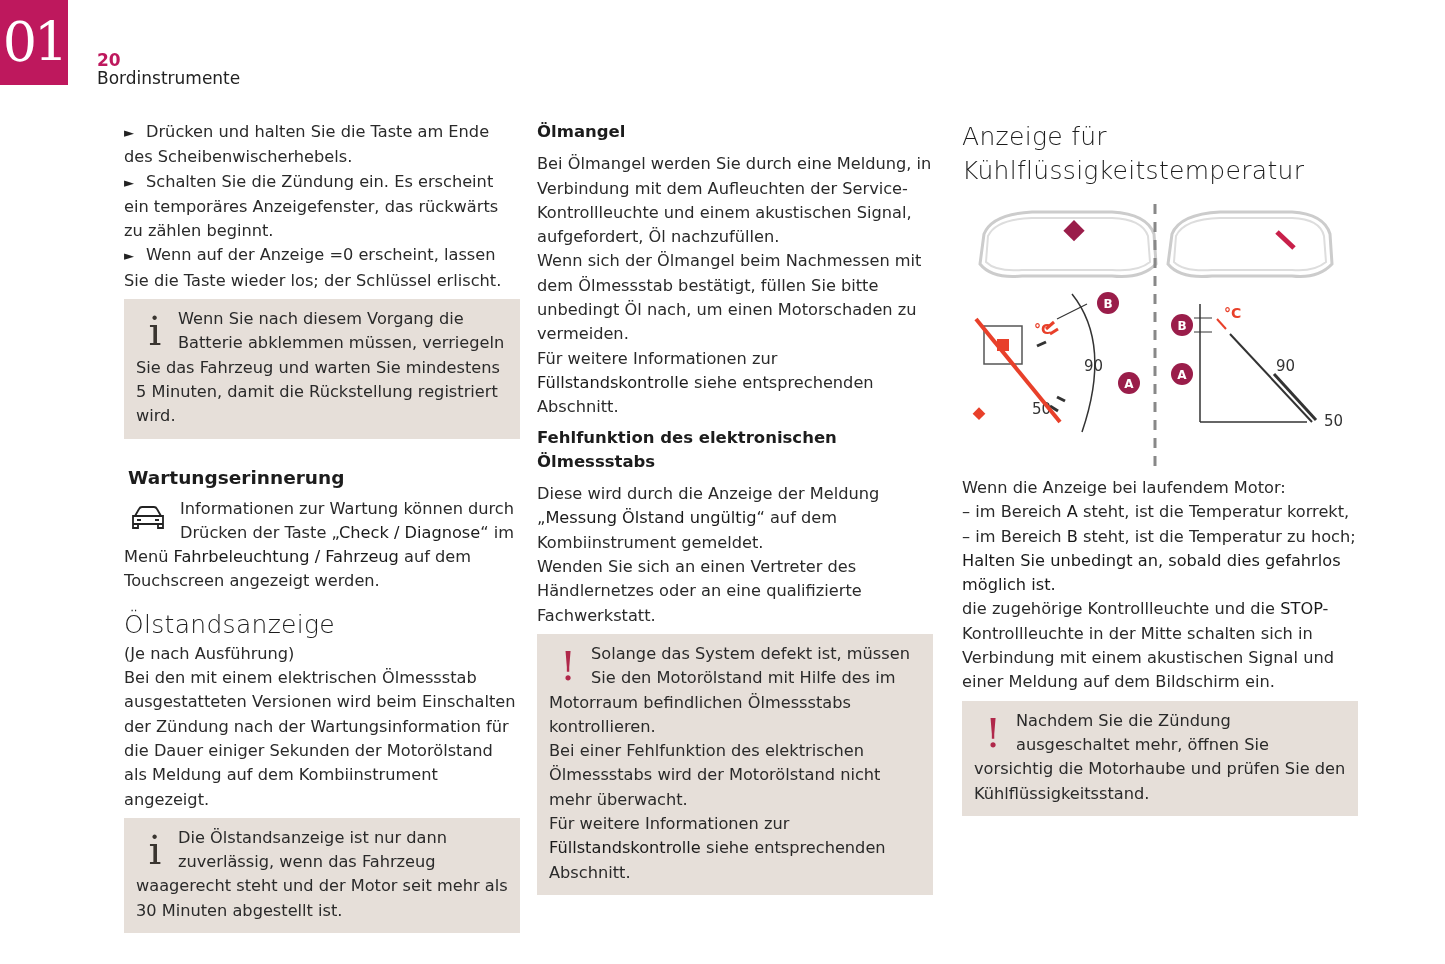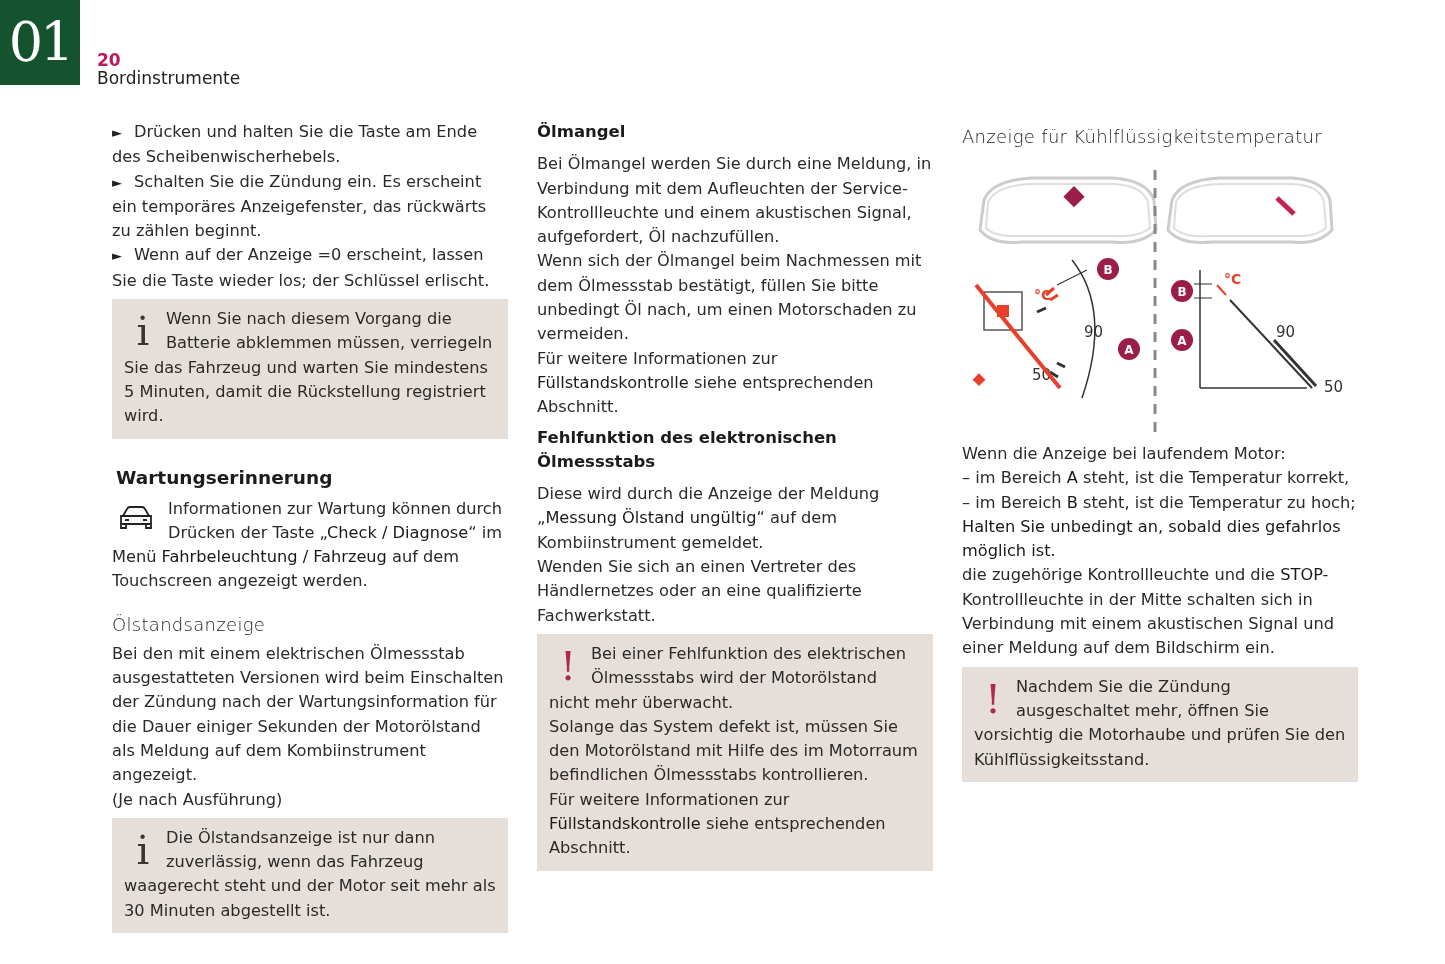--- a/index.html
+++ b/index.html
@@ -2,50 +2,50 @@
 <html><head>
 <meta charset="utf-8">
 <style>
   html, body { margin: 0; padding: 0; }
   body {
     width: 1445px; height: 964px; position: relative; overflow: hidden;
     background: #ffffff; color: #2a2a2a;
     font-family: "DejaVu Sans", sans-serif;
   }
   .chapter-box {
-    position: absolute; left: 0; top: 0; width: 80px; height: 85px;
-    background: #14532d; color: #ffffff;
+    position: absolute; left: 0; top: 0; width: 68px; height: 85px;
+    background: #be185d; color: #ffffff;
     font-family: "DejaVu Serif", serif; font-size: 54px; font-weight: 300;
     display: flex; align-items: center; justify-content: center; letter-spacing: -3px;
   }
   .page-num { position: absolute; left: 97px; top: 50px; font-size: 17px; font-weight: bold; color: #be185d; }
   .section-name { position: absolute; left: 97px; top: 68px; font-size: 17px; color: #222; }
 
   .col { position: absolute; top: 120px; font-size: 16.2px; line-height: 24.3px; color: #2a2a2a; }
-  .col1 { left: 112px; width: 396px; }
+  .col1 { left: 124px; width: 396px; }
   .col2 { left: 537px; width: 396px; }
   .col3 { left: 962px; width: 396px; }
 
   p { margin: 0; }
   b { font-weight: normal; color: #1a1a1a; }
   .arrow { font-size: 13px; margin-right: 12px; color: #222; }
 
   .note {
     background: #e6dfd9; padding: 8px 12px 10px 12px; position: relative;
   }
   .note .ico {
     float: left; width: 38px; height: 46px; margin-right: 4px; margin-top: 2px;
     font-family: "DejaVu Serif", serif; text-align: center;
   }
   .ico-info { font-size: 40px; line-height: 44px; color: #3a3530; font-weight: 300; }
   .ico-warn { font-size: 40px; line-height: 44px; color: #b0284a; font-weight: 300; font-family: "DejaVu Sans", sans-serif; }
 
   .h-sub { font-size: 18.5px; font-weight: bold; color: #1c1c1c; margin: 4px; }
   .h-small { font-size: 16.5px; font-weight: bold; color: #1c1c1c; margin: 0; }
-  .h-big { font-size: 18px; font-weight: 300; color: #1c1c1c; margin: 0; line-height: 34px; letter-spacing: 0.3px; }
+  .h-big { font-size: 25px; font-weight: 300; color: #1c1c1c; margin: 0; line-height: 34px; letter-spacing: 0.3px; }
 
   .car-ico { float: left; width: 48px; height: 40px; margin-right: 8px; display: flex; align-items: center; justify-content: center; }
 
   .diagram { width: 396px; height: 262px; position: relative; margin: 16px 0 10px 0; }
 </style>
 </head>
 <body>
 
 <div class="chapter-box">01</div>
 <div class="page-num">20</div>
@@ -64,43 +64,43 @@
   <p class="h-sub" style="margin-top:24px; line-height:30px;">Wartungserinnerung</p>
   <p>
     <span class="car-ico">
       <svg width="34" height="24" viewBox="0 0 34 24">
           <path d="M4 11 L8 4 Q9 2 11 2 L23 2 Q25 2 26 4 L30 11 M2 11 L32 11 L32 19 L2 19 Z M2 19 L2 23 L7 23 L7 19 M27 19 L27 23 L32 23 L32 19 M6 15 L10 15 M24 15 L28 15" fill="none" stroke="#222" stroke-width="1.8"></path>
         </svg>
     </span><span>Informationen zur Wartung können durch Drücken der Taste „</span><b>Check / Diagnose</b><span>“ im Menü </span><b>Fahrbeleuchtung / Fahrzeug</b><span> auf dem Touchscreen angezeigt werden.</span>
   </p>
 
   <p class="h-big" style="margin-top:14px;">Ölstandsanzeige</p>
+  <p>(Je nach Ausführung)</p>
   <p>Bei den mit einem elektrischen Ölmessstab ausgestatteten Versionen wird beim Einschalten der Zündung nach der Wartungsinformation für die Dauer einiger Sekunden der Motorölstand als Meldung auf dem Kombiinstrument angezeigt.</p>
-  <p>(Je nach Ausführung)</p>
 
   <div class="note" style="margin-top:6px;">
     <span class="ico ico-info">i</span>
     <span>Die Ölstandsanzeige ist nur dann zuverlässig, wenn das Fahrzeug waagerecht steht und der Motor seit mehr als 30 Minuten abgestellt ist.</span>
   </div>
 </div>
 
 <div class="col col2">
   <p class="h-small" style="margin-bottom:8px;">Ölmangel</p>
   <p>Bei Ölmangel werden Sie durch eine Meldung, in Verbindung mit dem Aufleuchten der Service-Kontrollleuchte und einem akustischen Signal, aufgefordert, Öl nachzufüllen.</p>
   <p>Wenn sich der Ölmangel beim Nachmessen mit dem Ölmessstab bestätigt, füllen Sie bitte unbedingt Öl nach, um einen Motorschaden zu vermeiden.</p>
   <p><span>Für weitere Informationen zur </span><b>Füllstandskontrolle</b><span> siehe entsprechenden Abschnitt.</span></p>
 
   <p class="h-small" style="margin:6px 0 8px 0;">Fehlfunktion des elektronischen Ölmessstabs</p>
   <p><span>Diese wird durch die Anzeige der Meldung „</span><b>Messung Ölstand ungültig</b><span>“ auf dem Kombiinstrument gemeldet.</span></p>
   <p>Wenden Sie sich an einen Vertreter des Händlernetzes oder an eine qualifizierte Fachwerkstatt.</p>
 
   <div class="note" style="margin-top:6px;">
     <span class="ico ico-warn">!</span>
+    <p>Solange das System defekt ist, müssen Sie den Motorölstand mit Hilfe des im Motorraum befindlichen Ölmessstabs kontrollieren.</p>
     <p>Bei einer Fehlfunktion des elektrischen Ölmessstabs wird der Motorölstand nicht mehr überwacht.</p>
-    <p>Solange das System defekt ist, müssen Sie den Motorölstand mit Hilfe des im Motorraum befindlichen Ölmessstabs kontrollieren.</p>
     <p><span>Für weitere Informationen zur </span><b>Füllstandskontrolle</b><span> siehe entsprechenden Abschnitt.</span></p>
   </div>
 </div>
 
 <div class="col col3">
   <p class="h-big">Anzeige für Kühlflüssigkeitstemperatur</p>
 
   <div class="diagram">
     <svg width="396" height="262" viewBox="0 0 396 262">
 

